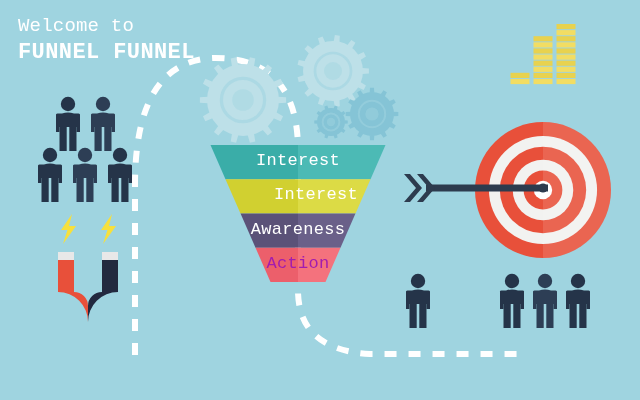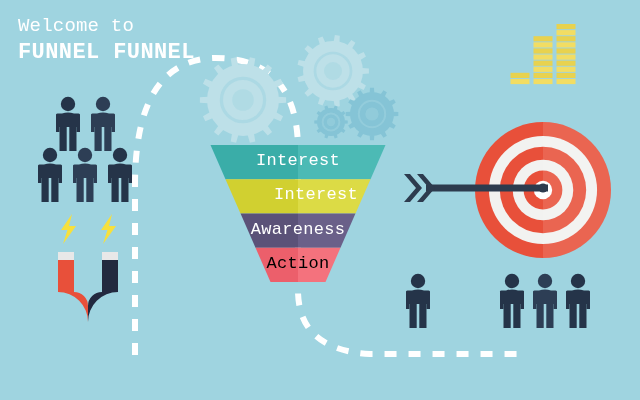--- a/index.html
+++ b/index.html
@@ -244,16 +244,16 @@
 
   <div class="title-block">
     <div class="title-line1">Welcome to</div>
     <div class="title-line2">FUNNEL FUNNEL</div>
   </div>
 
   <div id="funnel-labels">
       <div class="funnel-label" style="color: rgb(255, 255, 255); left: 0px; width: 596px; top: 151.125px;">Interest</div>
       <div class="funnel-label" style="color: rgb(255, 255, 255); left: 0px; width: 596px; top: 185.375px; padding-left: 18px;">Interest</div>
       <div class="funnel-label" style="color: rgb(255, 255, 255); left: 0px; width: 596px; top: 219.625px;">Awareness</div>
-      <div class="funnel-label" style="color: #000000; left: 0px; width: 596px; top: 253.875px;">Action</div>
+      <div class="funnel-label" style="color: #a21caf; left: 0px; width: 596px; top: 253.875px;">Action</div>
     </div>
 
 </div>
 
 </body></html>

